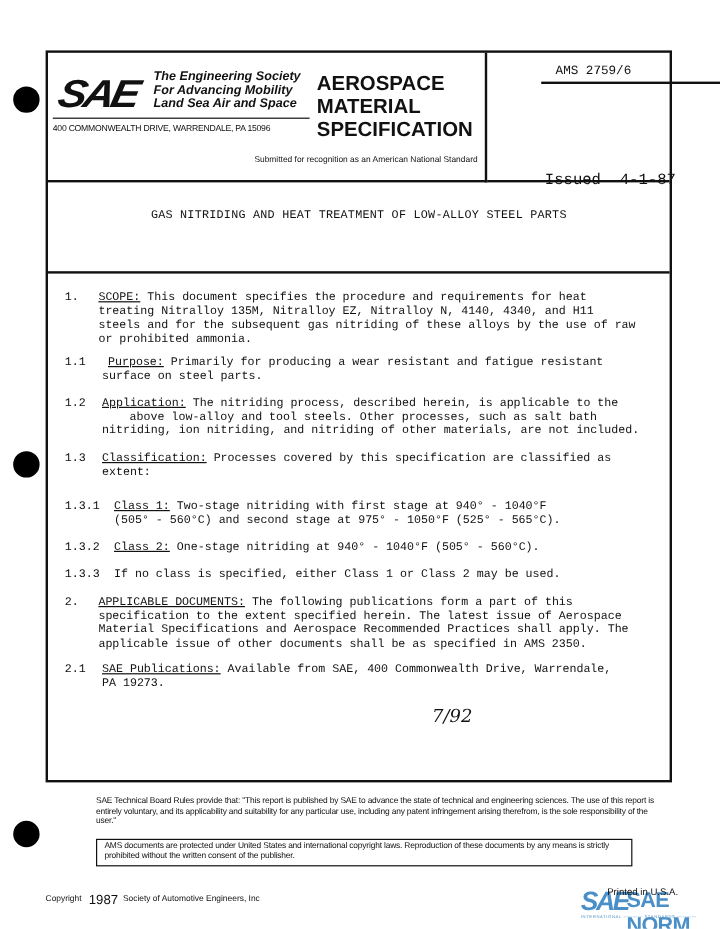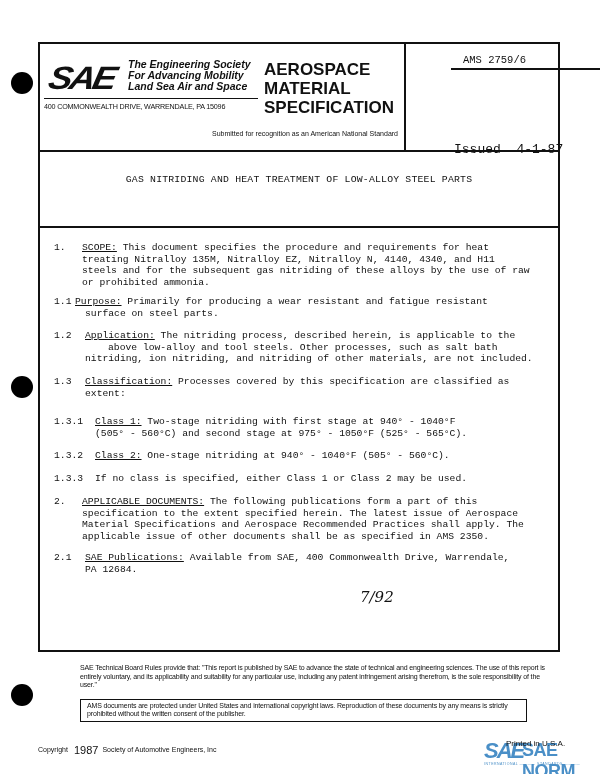--- a/index.html
+++ b/index.html
@@ -75,21 +75,21 @@
     <div class="para" style="left:14px; top:12px;">
       <span class="num">1.</span>
       <span class="txt" style="left:28px;"><span class="u">SCOPE:</span>  <span>This document specifies the procedure and requirements for heat</span></span>
       <div class="txt" style="left:28px; top:11.5px;">treating Nitralloy 135M, Nitralloy EZ, Nitralloy N, 4140, 4340, and H11</div>
       <div class="txt" style="left:28px; top:23px;">steels and for the subsequent gas nitriding of these alloys by the use of raw</div>
       <div class="txt" style="left:28px; top:34.5px;">or prohibited ammonia.</div>
     </div>
 
     <div class="para" style="left:14px; top:66px;">
       <span class="num">1.1</span>
-      <span class="txt" style="left:21px;"><span class="u">Purpose:</span>  <span>Primarily for producing a wear resistant and fatigue resistant</span></span>
+      <span class="txt" style="left:36px;"><span class="u">Purpose:</span>  <span>Primarily for producing a wear resistant and fatigue resistant</span></span>
       <div class="txt" style="left:31px; top:11.5px;">surface on steel parts.</div>
     </div>
 
     <div class="para" style="left:14px; top:100px;">
       <span class="num">1.2</span>
       <span class="txt" style="left:31px;"><span class="u">Application:</span>  <span>The nitriding process, described herein, is applicable to the</span></span>
       <div class="txt" style="left:31px; top:11.5px;margin-left:23px;">above low-alloy and tool steels.  Other processes, such as salt bath</div>
       <div class="txt" style="left:31px; top:23px;">nitriding, ion nitriding, and nitriding of other materials, are not included.</div>
     </div>
 
@@ -119,21 +119,21 @@
       <span class="num">2.</span>
       <span class="txt" style="left:28px;"><span class="u">APPLICABLE DOCUMENTS:</span>  <span>The following publications form a part of this</span></span>
       <div class="txt" style="left:28px; top:11.5px;">specification to the extent specified herein.  The latest issue of Aerospace</div>
       <div class="txt" style="left:28px; top:23px;">Material Specifications and Aerospace Recommended Practices shall apply.  The</div>
       <div class="txt" style="left:28px; top:34.5px;">applicable issue of other documents shall be as specified in AMS 2350.</div>
     </div>
 
     <div class="para" style="left:14px; top:322px;">
       <span class="num">2.1</span>
       <span class="txt" style="left:31px;"><span class="u">SAE Publications:</span>  <span>Available from SAE, 400 Commonwealth Drive, Warrendale,</span></span>
-      <div class="txt" style="left:31px; top:11.5px;">PA  12684.</div>
+      <div class="txt" style="left:31px; top:11.5px;">PA  19273.</div>
     </div>
   </div>
 </div>
 
 <div class="initials">7/92</div>
 
 <div class="rules">SAE Technical Board Rules provide that: "This report is published by SAE to advance the state of technical and engineering sciences. The use of this report is entirely voluntary, and its applicability and suitability for any particular use, including any patent infringement arising therefrom, is the sole responsibility of the user."</div>
 <div class="copybox">AMS documents are protected under United States and international copyright laws. Reproduction of these documents by any means is strictly prohibited without the written consent of the publisher.</div>
 
 <div class="footer-copy">

